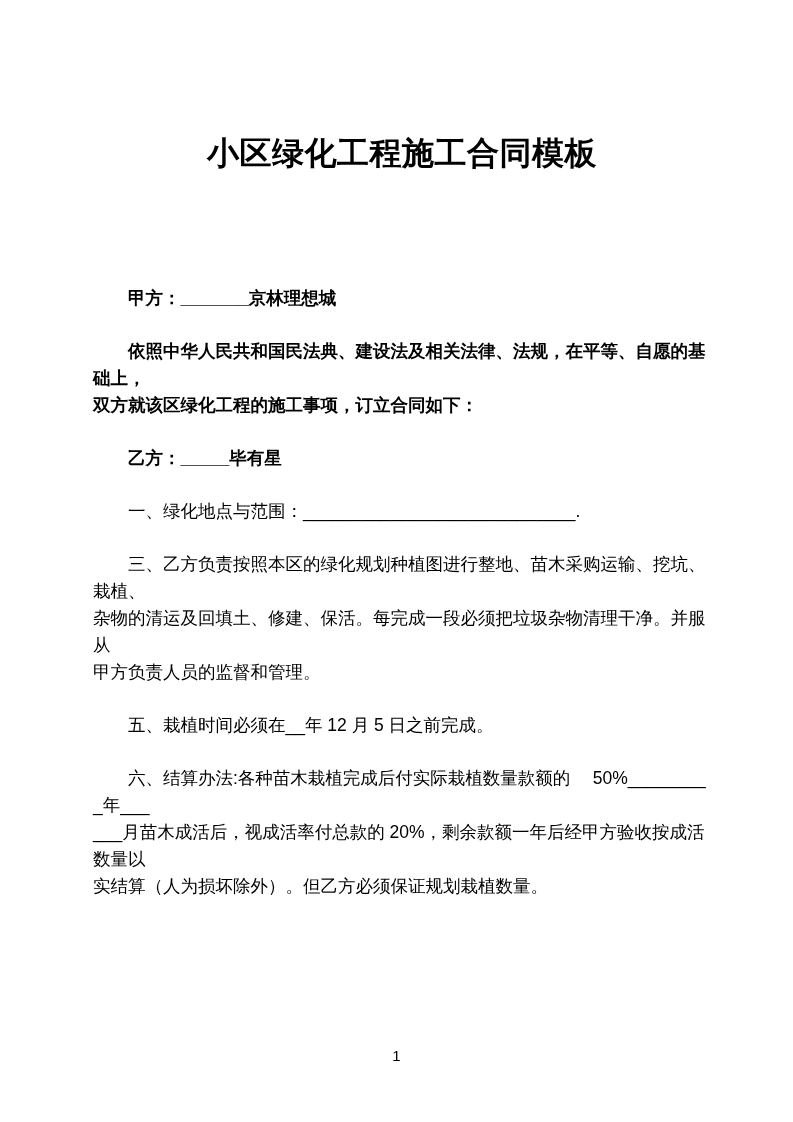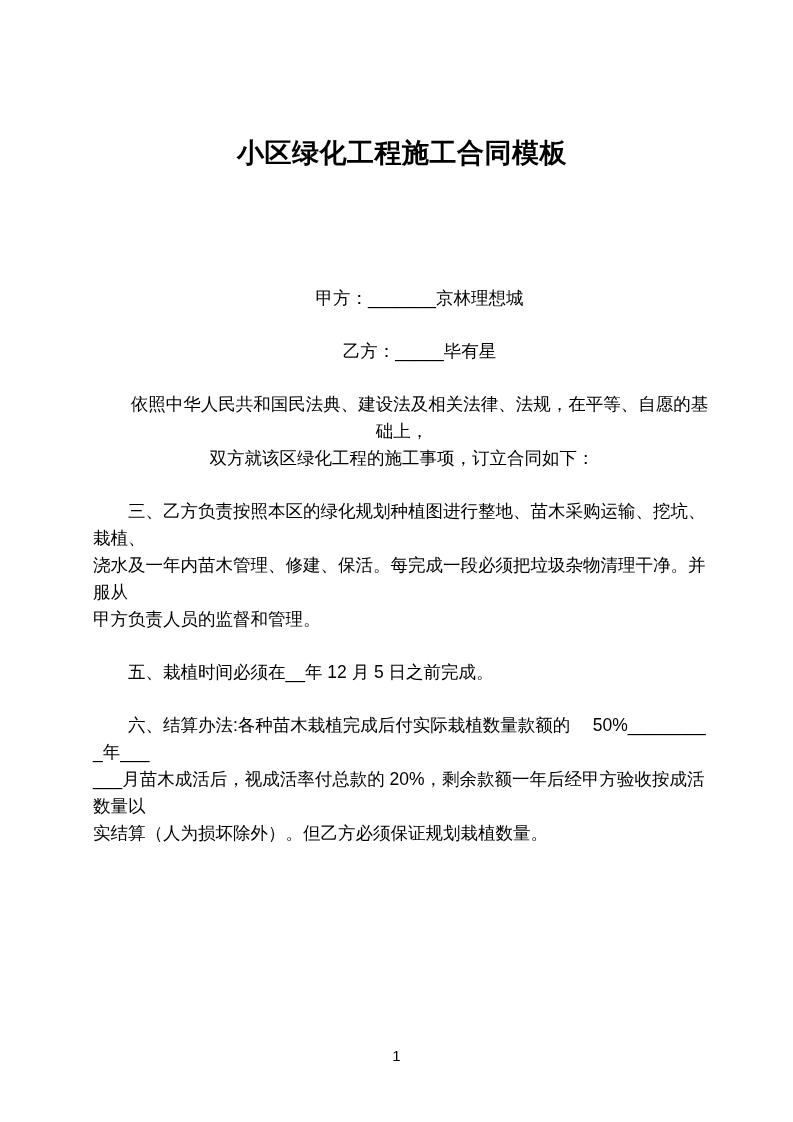--- a/index.html
+++ b/index.html
@@ -16,41 +16,40 @@
     font-family: "Liberation Sans", sans-serif;
     overflow: hidden;
   }
   .content {
     margin-left: 93px;
     width: 618px;
   }
   .doc-title {
     margin: 0;
     padding-top: 133px;
-    font-size: 27px;
+    font-size: 32px;
     font-weight: bold;
     line-height: 40px;
     text-align: center;
     letter-spacing: 0.5px;
     white-space: nowrap;
   }
   .doc-body {
     margin-top: 112px;
     font-size: 17.5px;
     line-height: 27px;
   }
   .para {
     margin: 0 0 26px 0;
     text-indent: 2em;
     white-space: pre-line;
     word-break: break-all;
   }
   .bold {
-    font-weight: normal;
-    text-align: center;
+    font-weight: bold;
   }
   .page-footer {
     position: absolute;
     left: 0;
     right: 0;
     top: 1046px;
     text-align: center;
     font-size: 15px;
     line-height: 20px;
   }
@@ -60,29 +59,30 @@
 
 <div class="page">
   <div class="content">
 
     <h1 class="doc-title">小区绿化工程施工合同模板</h1>
 
     <div class="doc-body">
 
       <p class="para bold">甲方：_______京林理想城</p>
 
-      <p class="para bold">乙方：_____毕有星</p>
-
       <p class="para bold">依照中华人民共和国民法典、建设法及相关法律、法规，在平等、自愿的基础上，
 双方就该区绿化工程的施工事项，订立合同如下：</p>
 
+      <p class="para bold">乙方：_____毕有星</p>
+
+      <p class="para">一、绿化地点与范围：____________________________.</p>
 
 
       <p class="para">三、乙方负责按照本区的绿化规划种植图进行整地、苗木采购运输、挖坑、栽植、
-浇水及一年内苗木管理、修建、保活。每完成一段必须把垃圾杂物清理干净。并服从
+杂物的清运及回填土、修建、保活。每完成一段必须把垃圾杂物清理干净。并服从
 甲方负责人员的监督和管理。</p>
 
 
       <p class="para">五、栽植时间必须在__年 12 月 5 日之前完成。</p>
 
       <p class="para">六、结算办法:各种苗木栽植完成后付实际栽植数量款额的　 50%_________年___
 ___月苗木成活后，视成活率付总款的 20%，剩余款额一年后经甲方验收按成活数量以
 实结算（人为损坏除外）。但乙方必须保证规划栽植数量。</p>
 
     </div>

